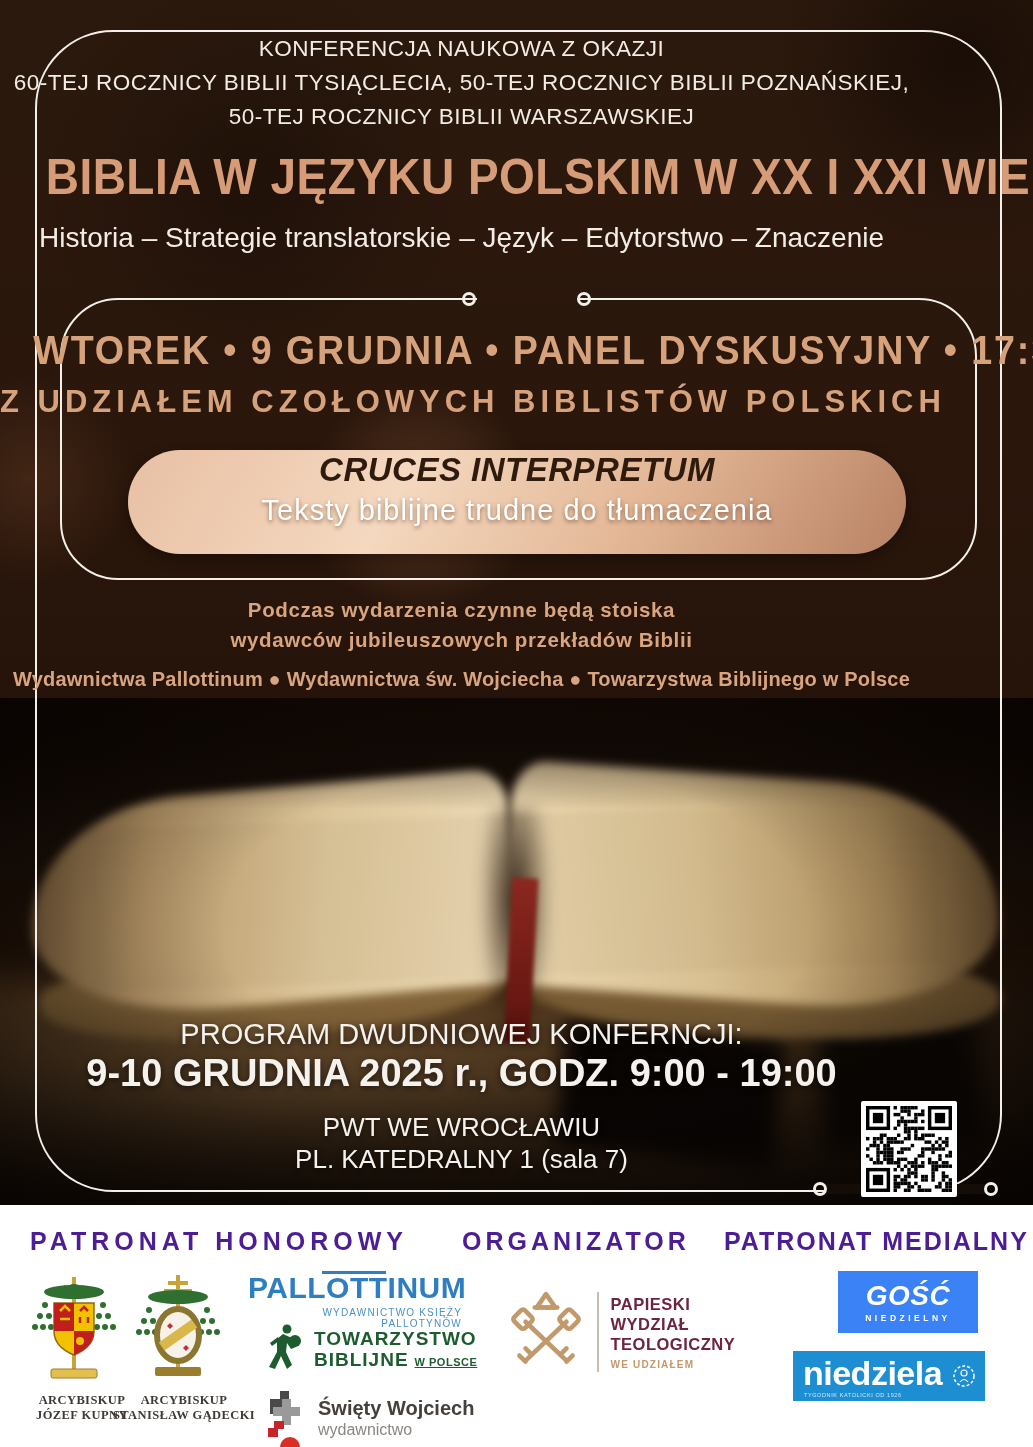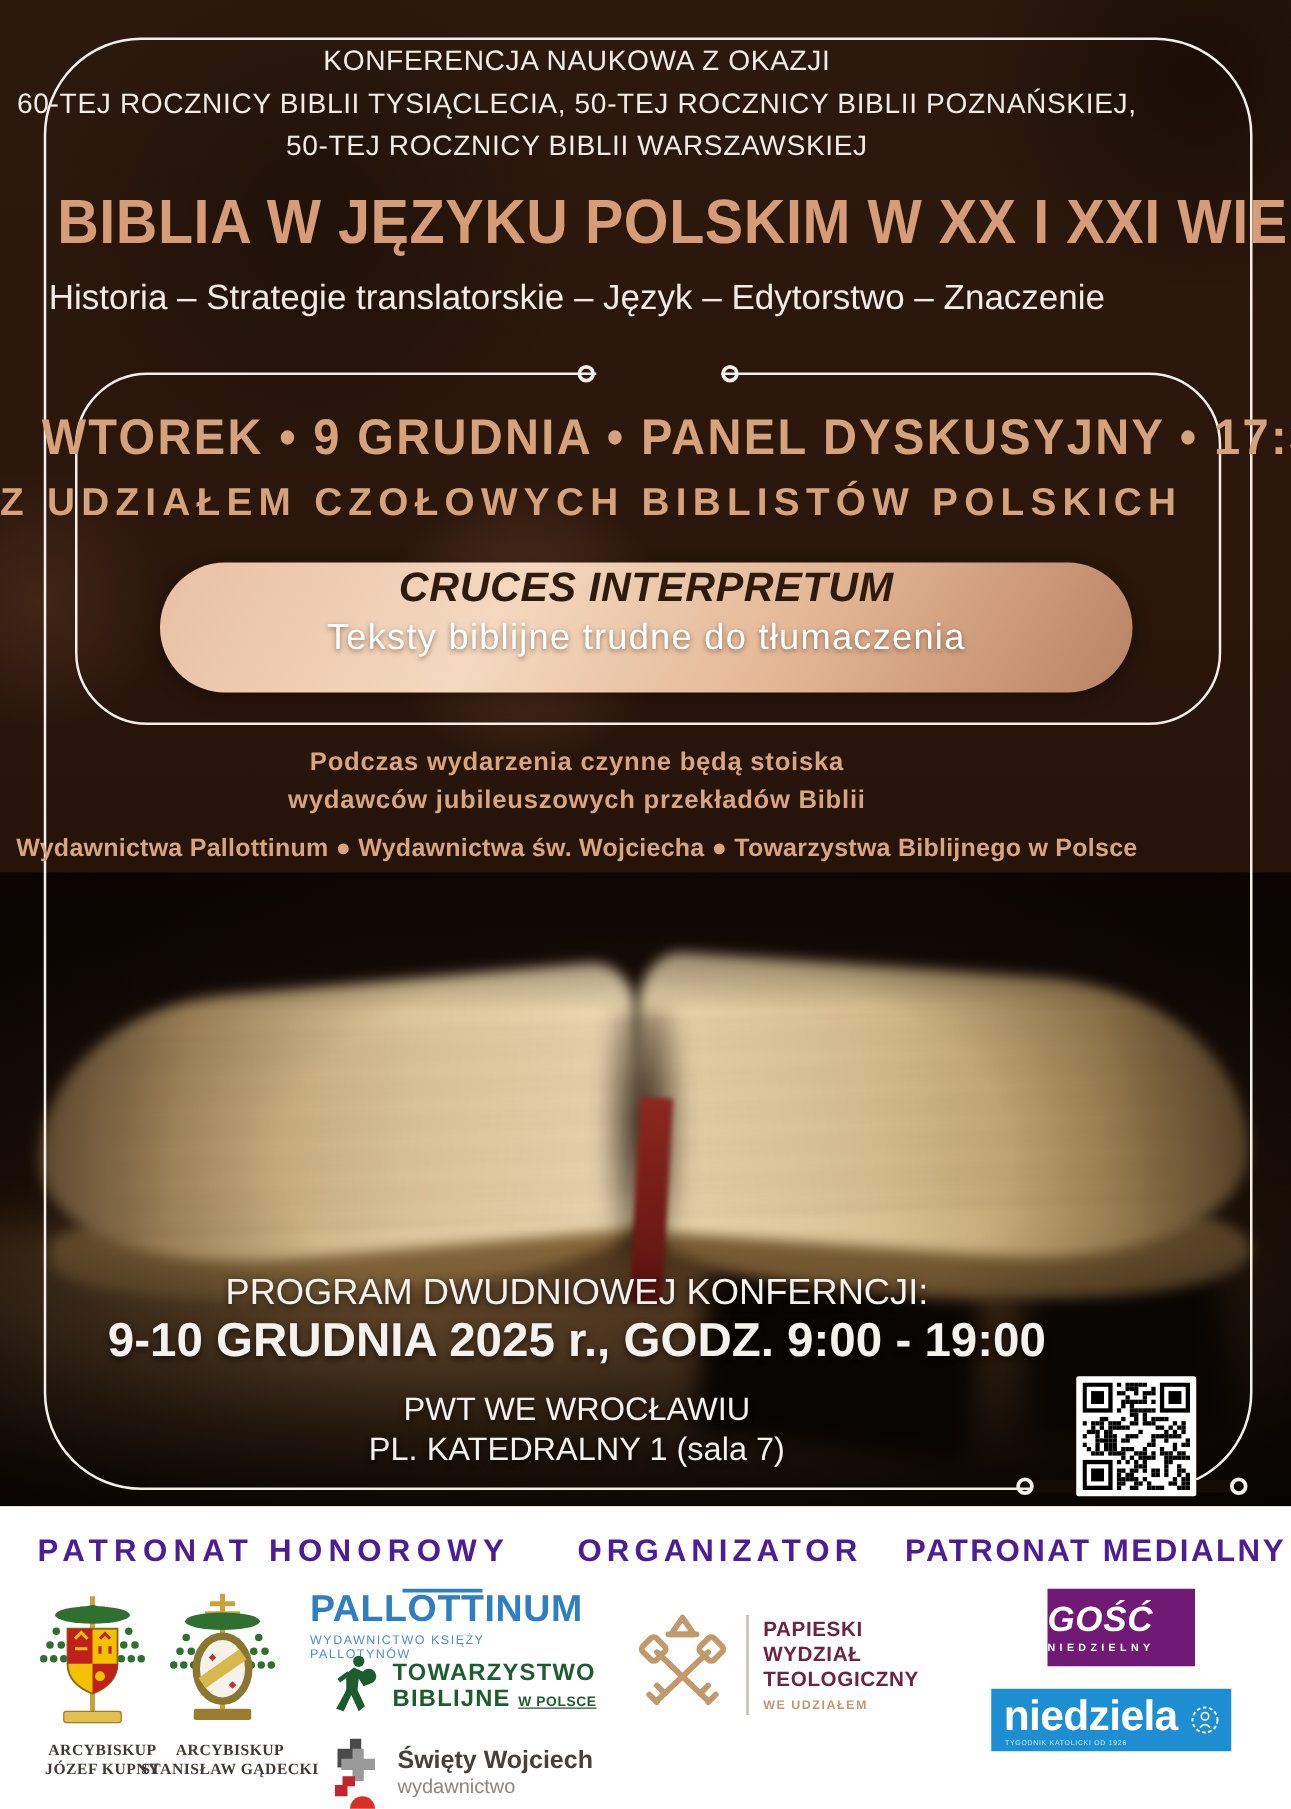--- a/index.html
+++ b/index.html
@@ -139,21 +139,21 @@
   .crest1{left:30px;}
   .crest2{left:128px;}
   .crest-caption{
     position:absolute;top:188px;text-align:center;
     font-family:"Liberation Serif", serif;font-weight:bold;
     font-size:12.5px;line-height:15px;color:#3f3a35;letter-spacing:.4px;white-space:nowrap;
   }
   .cap1{left:12px;width:140px;}
   .cap2{left:110px;width:148px;}
 
-  .pallottinum{position:absolute;left:248px;top:66px;width:214px;text-align:left;}
+  .pallottinum{position:absolute;left:248px;top:66px;width:214px;text-align:right;}
   .pallottinum .name{font-size:30px;font-weight:bold;color:#2e7ec0;letter-spacing:.5px;position:relative;}
   .pallottinum .bar{position:absolute;left:74px;top:0px;width:64px;height:3px;background:#2e7ec0;}
   .pallottinum .tag{font-size:10px;color:#4a90c8;letter-spacing:1.2px;margin-top:2px;}
 
   .bible-society{position:absolute;left:262px;top:118px;display:flex;align-items:center;}
   .bible-society .txt{margin-left:8px;line-height:21px;}
   .bs-l1{font-size:19px;font-weight:bold;color:#1d5c2e;letter-spacing:1px;}
   .bs-l2{font-size:19px;font-weight:bold;color:#1d5c2e;letter-spacing:1px;}
   .bs-l3{font-size:11px;font-weight:bold;color:#1d5c2e;text-decoration:underline;margin-left:6px;letter-spacing:.5px;}
 
@@ -161,22 +161,22 @@
   .wojciech .txt{margin-left:10px;}
   .wj-name{font-size:20px;font-weight:bold;color:#45403c;}
   .wj-tag{font-size:16px;color:#8c8680;margin-top:1px;}
 
   .pwt{position:absolute;left:503px;top:84px;display:flex;align-items:center;}
   .pwt .divider{width:1.5px;height:80px;background:#c9bcab;margin:0 12px 0 8px;}
   .pwt-l{font-size:16.5px;line-height:20px;font-weight:bold;color:#6e2340;letter-spacing:.5px;}
   .pwt-sub{font-size:10px;font-weight:bold;color:#c2996b;letter-spacing:1.2px;margin-top:5px;}
 
   .gosc{
-    position:absolute;left:838px;top:66px;width:118px;height:62px;background:#701a75;
-    display:flex;flex-direction:column;align-items:flex-start;justify-content:center;
+    position:absolute;left:838px;top:66px;width:140px;height:62px;background:#3b82f6;
+    display:flex;flex-direction:column;align-items:center;justify-content:center;
   }
   .gosc .name{font-size:28px;font-weight:bold;color:#ffffff;font-style:italic;letter-spacing:.5px;line-height:28px;}
   .gosc .sub{font-size:8.5px;font-weight:bold;color:#ffffff;letter-spacing:3.5px;margin-top:3px;}
 
   .niedziela{
     position:absolute;left:793px;top:146px;width:192px;height:50px;background:#1e8ed3;
   }
   .niedziela .name{font-size:34px;font-weight:bold;color:#ffffff;line-height:44px;padding-left:10px;letter-spacing:-.5px;}
   .niedziela .sub{position:absolute;left:11px;bottom:3px;font-size:5.5px;color:#cfe9f8;letter-spacing:.6px;}
   .niedziela .emblem{position:absolute;right:8px;top:12px;}

